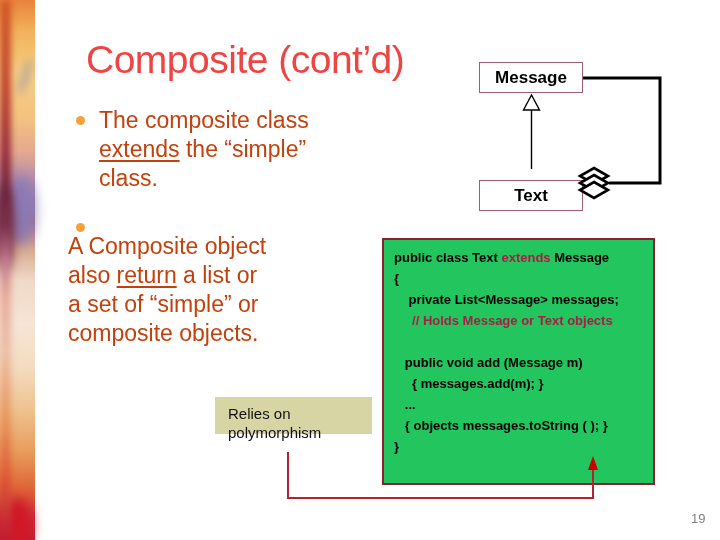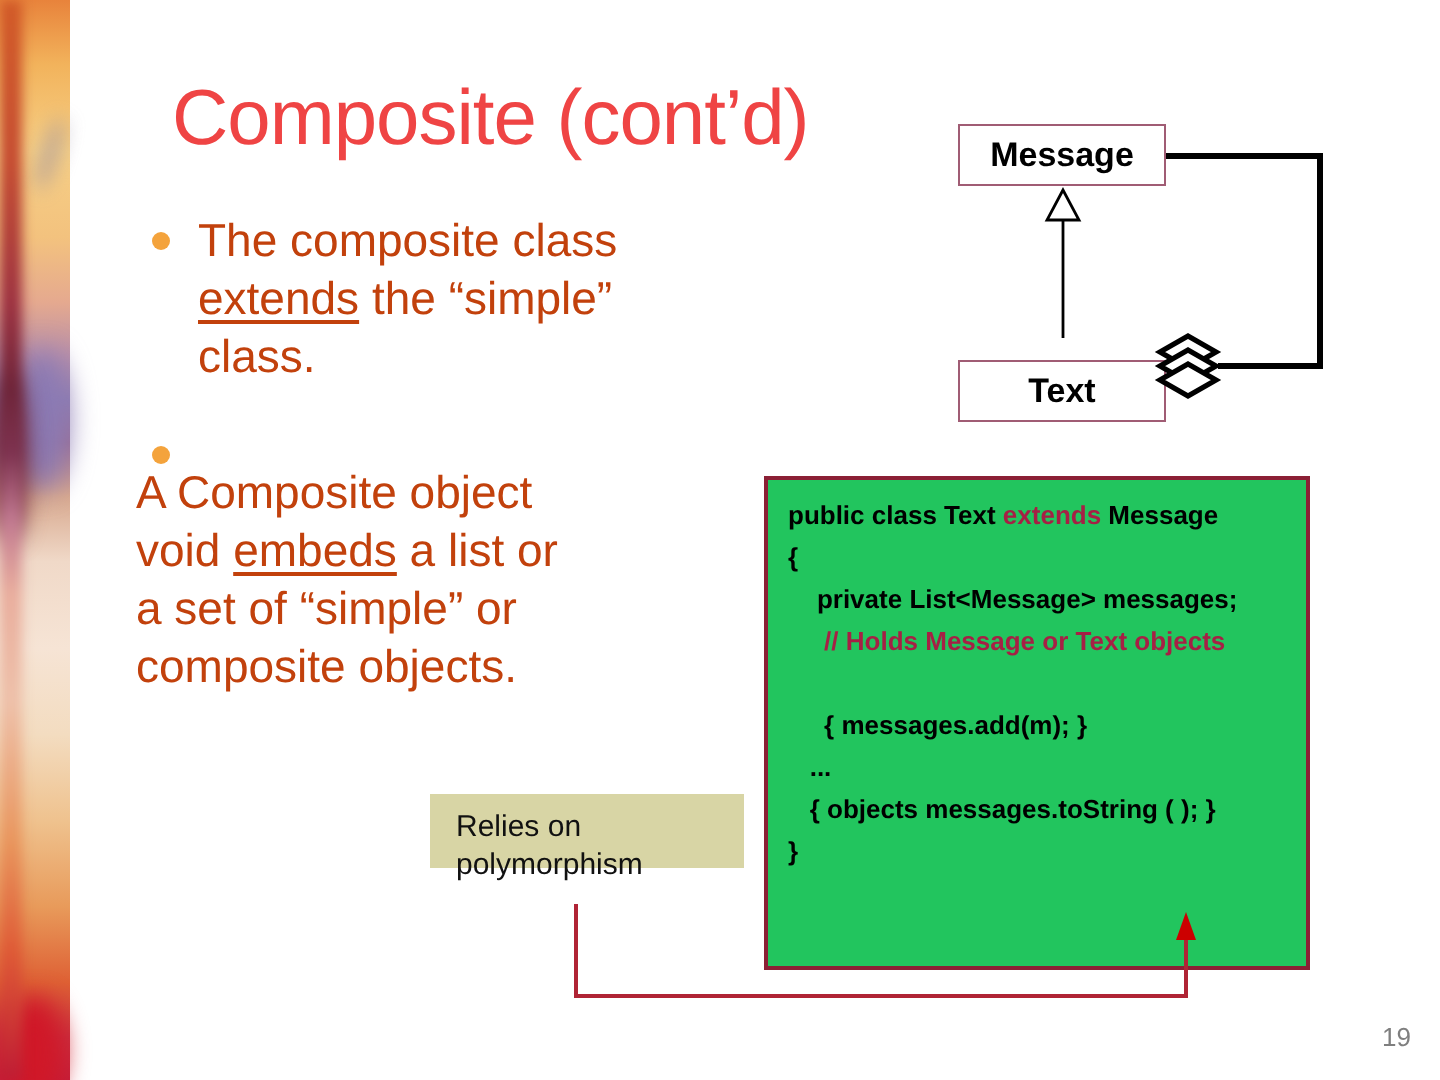--- a/index.html
+++ b/index.html
@@ -99,39 +99,40 @@
       <div><span>The composite class</span></div>
       <div><span class="u">extends</span><span> the “simple”</span></div>
       <div><span>class.</span></div>
     </div>
   </div>
 
   <div class="bullet bullet-2">
     <span class="dot"></span>
     <div class="bullet-text">
       <div><span>A Composite object</span></div>
-      <div><span>void </span><span class="u">embeds</span><span> a list or</span></div>
+      <div><span>also </span><span class="u">return</span><span> a list or</span></div>
       <div><span>a set of “simple” or</span></div>
       <div><span>composite objects.</span></div>
     </div>
   </div>
 
   <div class="uml-box uml-message">
     <span>Message</span>
   </div>
   <div class="uml-box uml-text">
     <span>Text</span>
   </div>
 
   <div class="code-box">
     <div class="code-line"><span>public class Text </span><span class="maroon">extends</span><span> Message</span></div>
     <div class="code-line"><span>{</span></div>
     <div class="code-line"><span>    private List&lt;Message&gt; messages;</span></div>
     <div class="code-line maroon"><span>     // Holds Message or Text objects</span></div>
     <div class="code-line"><span></span></div>
+    <div class="code-line"><span>   public void add (Message m)</span></div>
     <div class="code-line"><span>     { messages.add(m); }</span></div>
     <div class="code-line"><span>   ...</span></div>
     <div class="code-line"><span>   { objects messages.toString ( ); }</span></div>
     <div class="code-line"><span>}</span></div>
   </div>
 
   <div class="callout">
     <div>Relies on</div>
     <div>polymorphism</div>
   </div>

